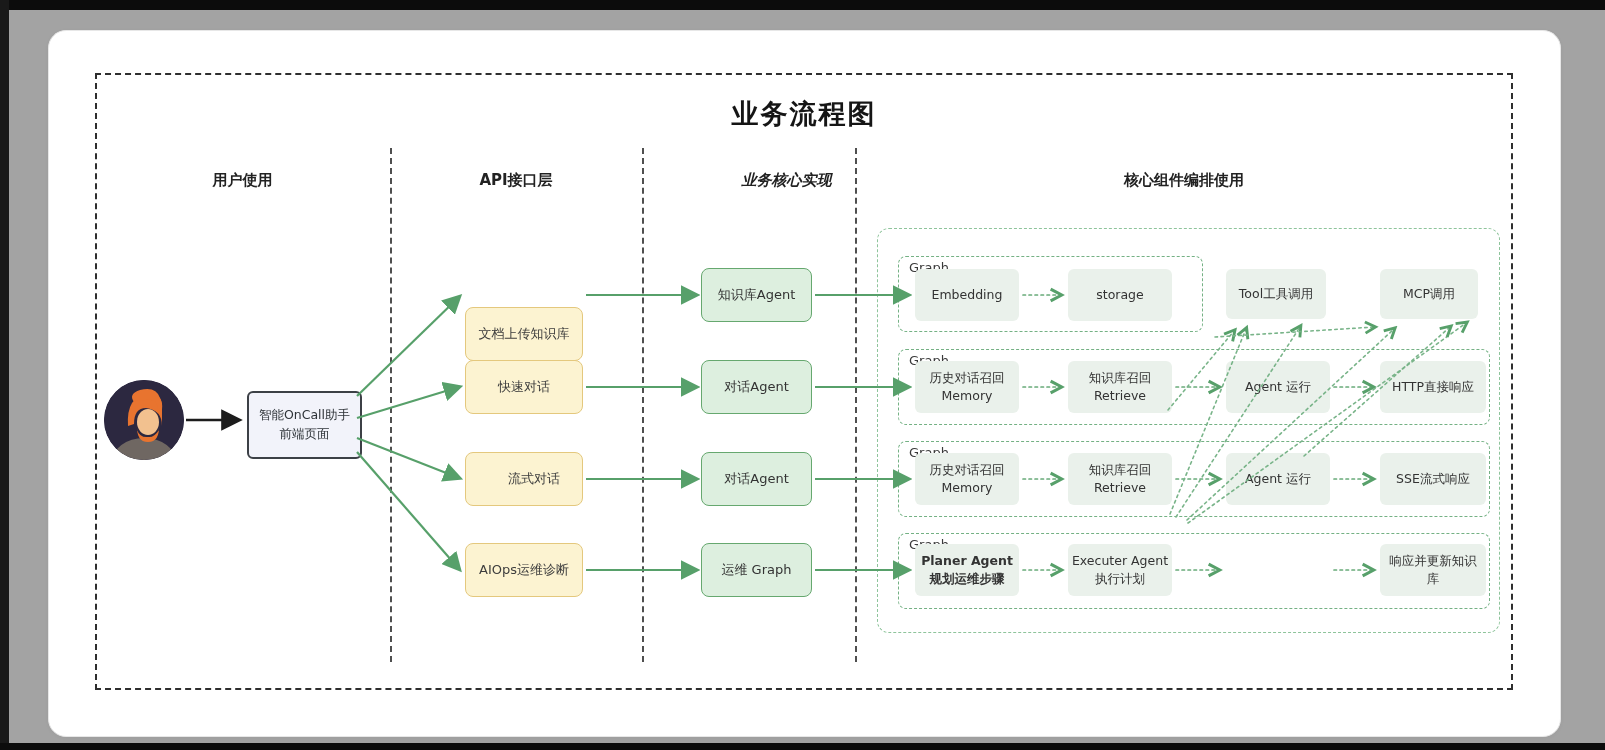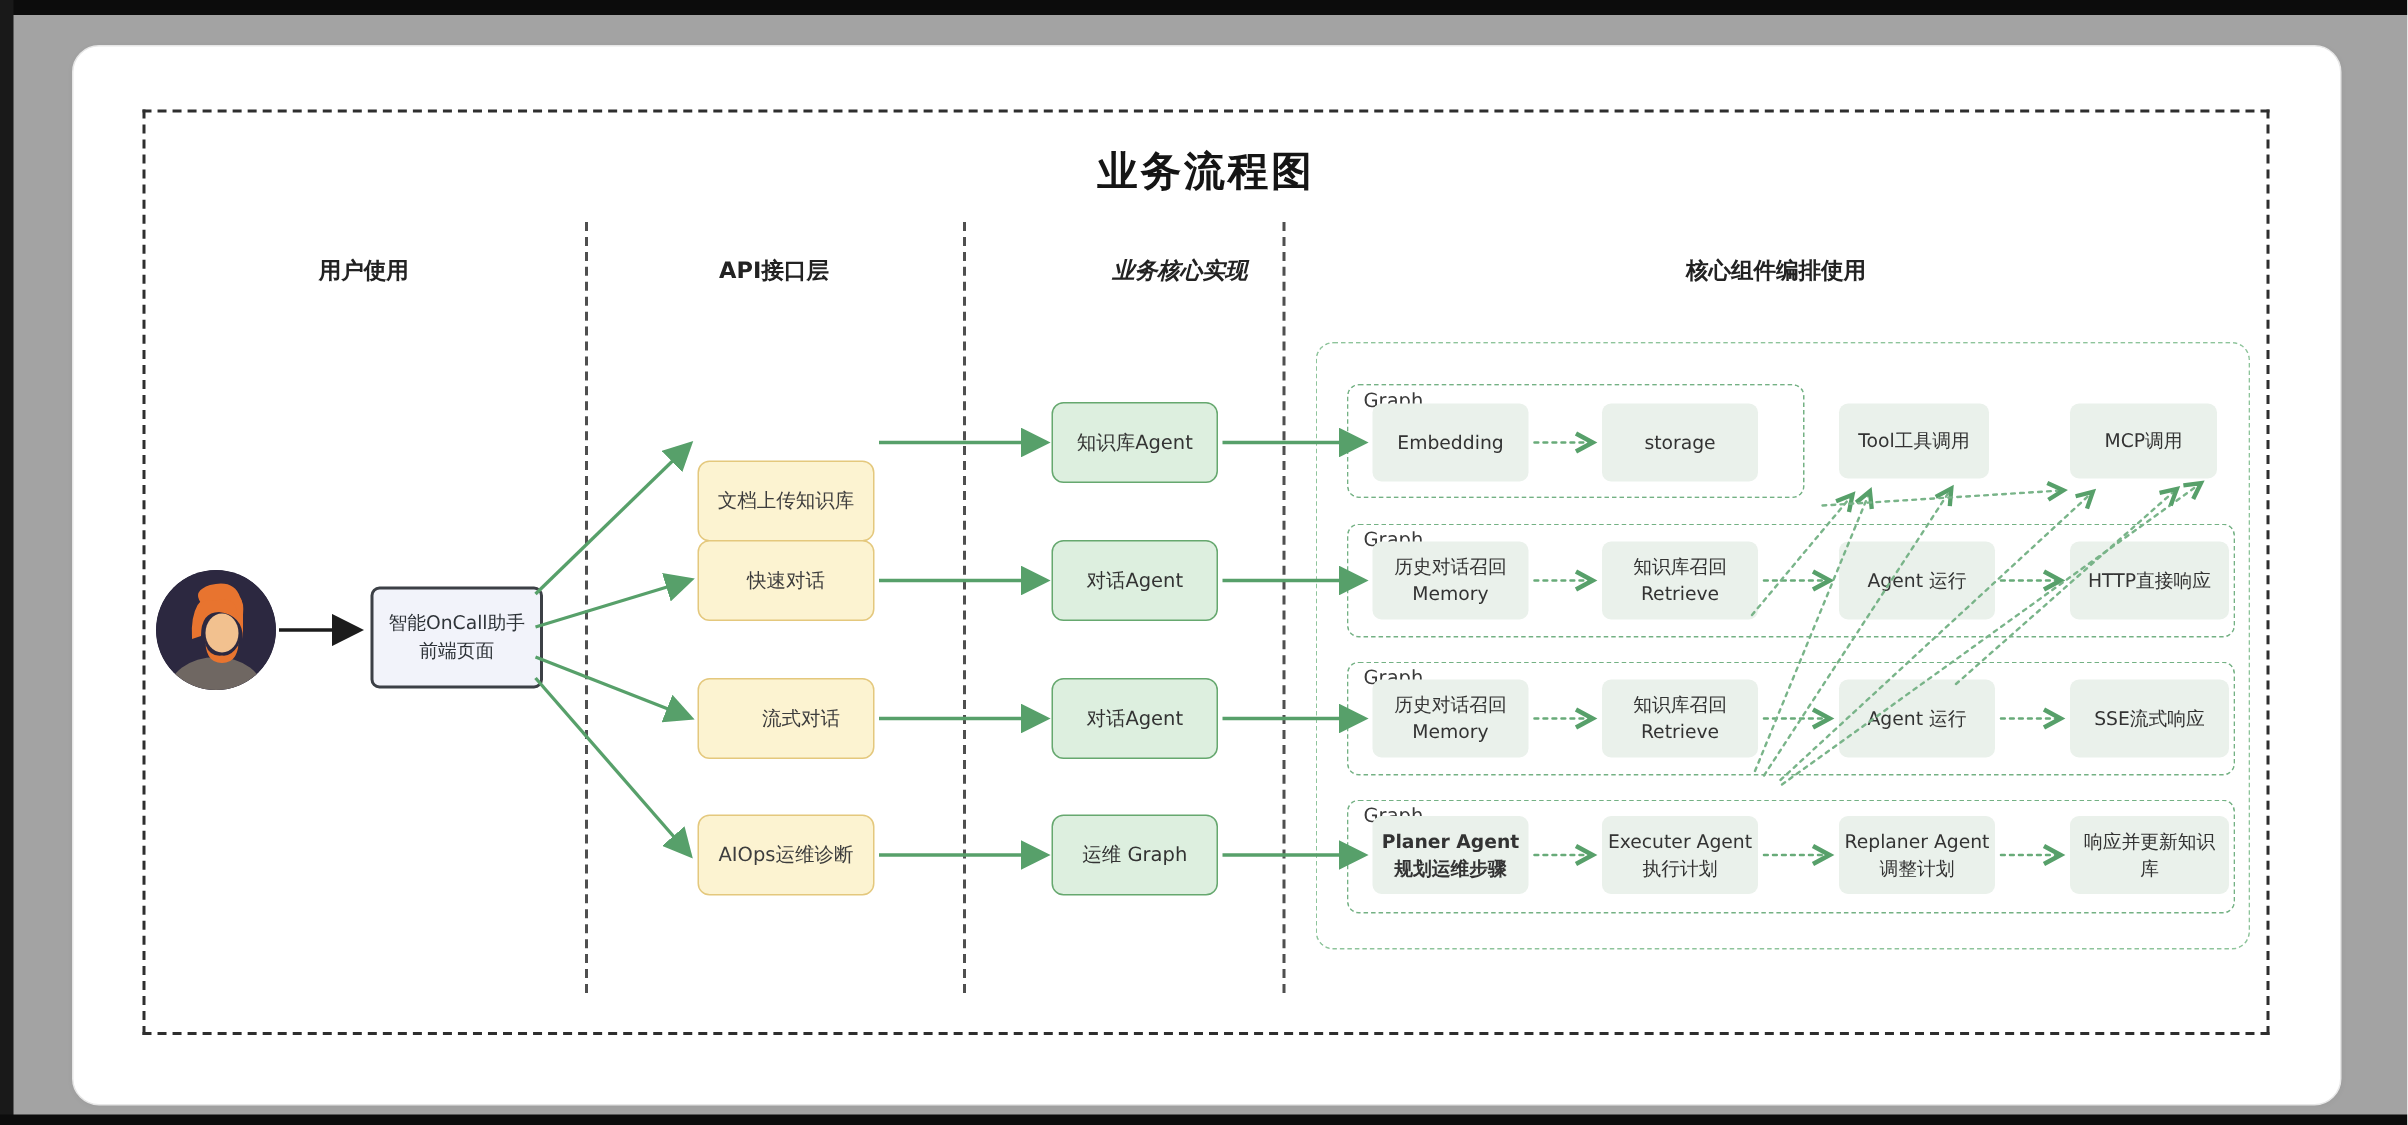--- a/index.html
+++ b/index.html
@@ -110,22 +110,20 @@
   <div class="abs node" style="left:1226px;top:453px;width:104px;">Agent 运行</div>
   <div class="abs node" style="left:1380px;top:453px;width:106px;">SSE流式响应</div>
 
   <div class="abs graph-group" style="top:533px;width:592px;">
     <span class="graph-label">Graph</span>
   </div>
   <div class="abs node" style="left:915px;top:544px;width:104px;font-weight:bold;">Planer Agent
 规划运维步骤</div>
   <div class="abs node" style="left:1068px;top:544px;width:104px;">Executer Agent
 执行计划</div>
-  <div class="abs node" style="left:1226px;top:544px;width:104px;">Replaner Agent
-调整计划</div>
   <div class="abs node" style="left:1380px;top:544px;width:106px;">响应并更新知识
 库</div>
 
   <svg class="abs connectors">
     <defs>
       <marker id="triG" markerWidth="9" markerHeight="9" refX="7" refY="4.5" orient="auto">
         <path d="M0,0 L9,4.5 L0,9 Z" fill="#57a06a"></path>
       </marker>
       <marker id="triB" markerWidth="9" markerHeight="9" refX="7" refY="4.5" orient="auto">
         <path d="M0,0 L9,4.5 L0,9 Z" fill="#1c1c1c"></path>

